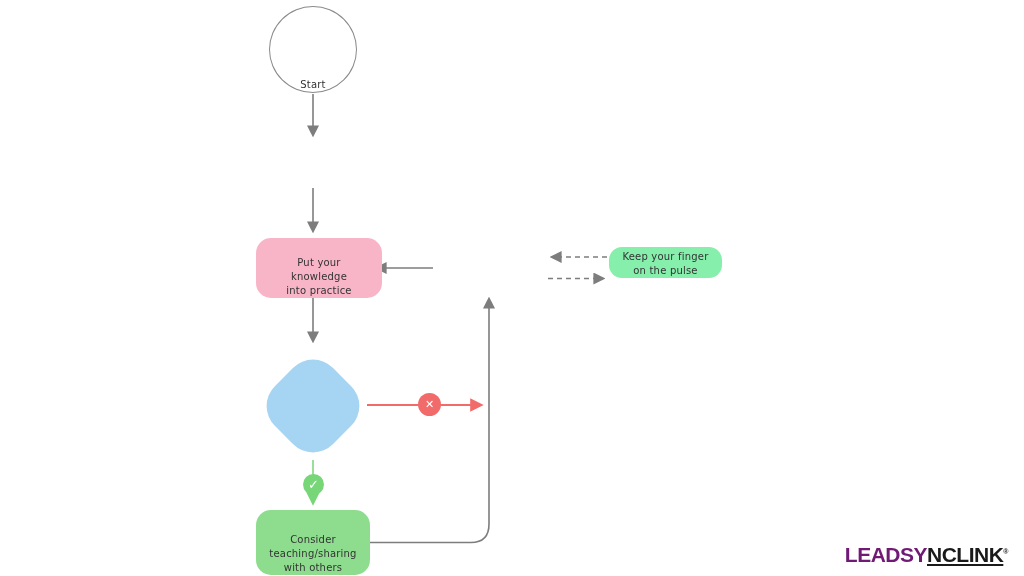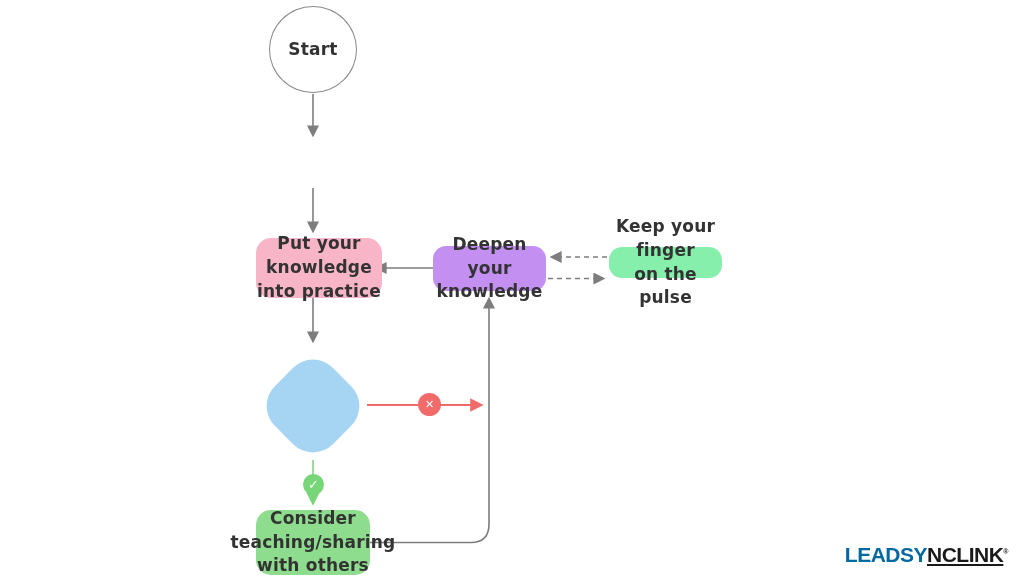--- a/index.html
+++ b/index.html
@@ -6,23 +6,23 @@
   #canvas{
     position:relative;
     width:1024px;height:576px;
     background:#ffffff;
     overflow:hidden;
     font-family:"DejaVu Sans", sans-serif;
   }
   #edge-layer{position:absolute;left:0;top:0;width:1024px;height:576px;}
   .node{
     position:absolute;
-    display:flex;align-items:center;justify-content:center;
+    display:flex;align-items:flex-end;justify-content:center;
     text-align:center;
-    font-size:17px;font-weight:bold;color:#333333;
+    font-size:10px;font-weight:normal;color:#333333;
     line-height:1.4;letter-spacing:.2px;
     white-space:pre-line;
     box-sizing:border-box;
   }
   .start{
     left:269px;top:6px;width:88px;height:87px;
     border:1.5px solid #8a8a8a;border-radius:50%;
     background:#ffffff;
   }
   .box{border-radius:13px;}
@@ -46,21 +46,21 @@
     border-radius:50%;color:#ffffff;font-weight:bold;
   }
   .badge-no{left:418px;top:393px;width:23px;height:23px;background:#F26B6B;font-size:11px;}
   .badge-yes{left:303px;top:474px;width:21px;height:21px;background:#77D677;font-size:13px;}
   .logo{
     position:absolute;right:16px;bottom:9px;
     font-family:"Liberation Sans", sans-serif;
     font-weight:bold;font-size:21px;letter-spacing:-.5px;
     white-space:nowrap;
   }
-  .logo .red{color:#0369a1;margin-top:10px;}
+  .logo .red{color:#701a75;margin-top:10px;}
   .logo .dark{color:#1A1A1A;text-decoration:underline;}
   .logo sup{font-size:7px;color:#1A1A1A;vertical-align:super;}
 </style>
 </head>
 <body>
 
 <div id="canvas">
 
   <svg id="edge-layer" viewBox="0 0 1024 576" xmlns="http://www.w3.org/2000/svg">
     <defs>
@@ -98,24 +98,20 @@
     <span>Start</span>
   </div>
 
 
   <div class="node box practice">
     <span>Put your
 knowledge
 into practice</span>
   </div>
 
-  <div class="node box deepen">
-    <span>Deepen
-your knowledge</span>
-  </div>
 
   <div class="node box pulse">
     <span>Keep your finger
 on the pulse</span>
   </div>
 
   <div class="diamond-shape"></div>
 
   <div class="badge badge-no">
     <span>✕</span>

